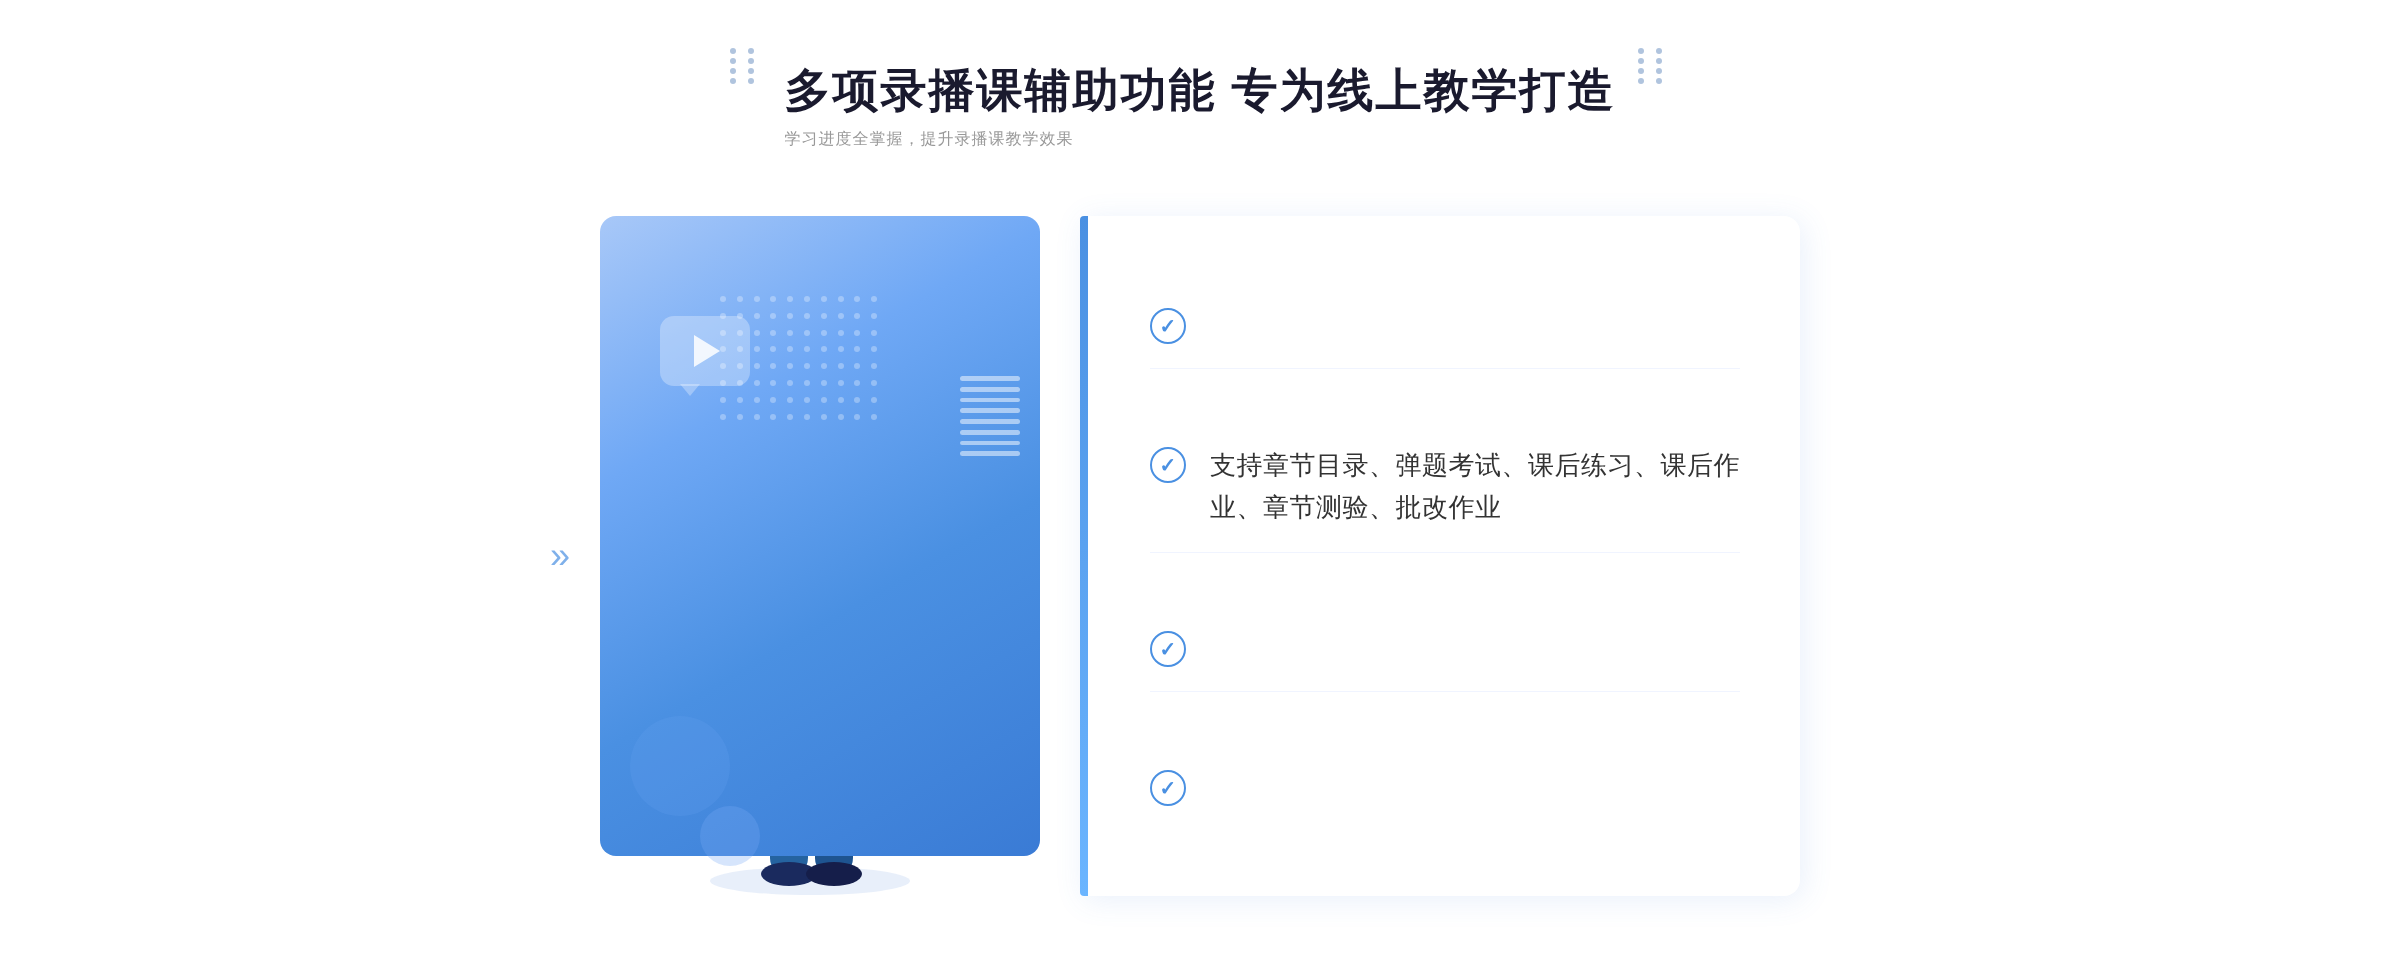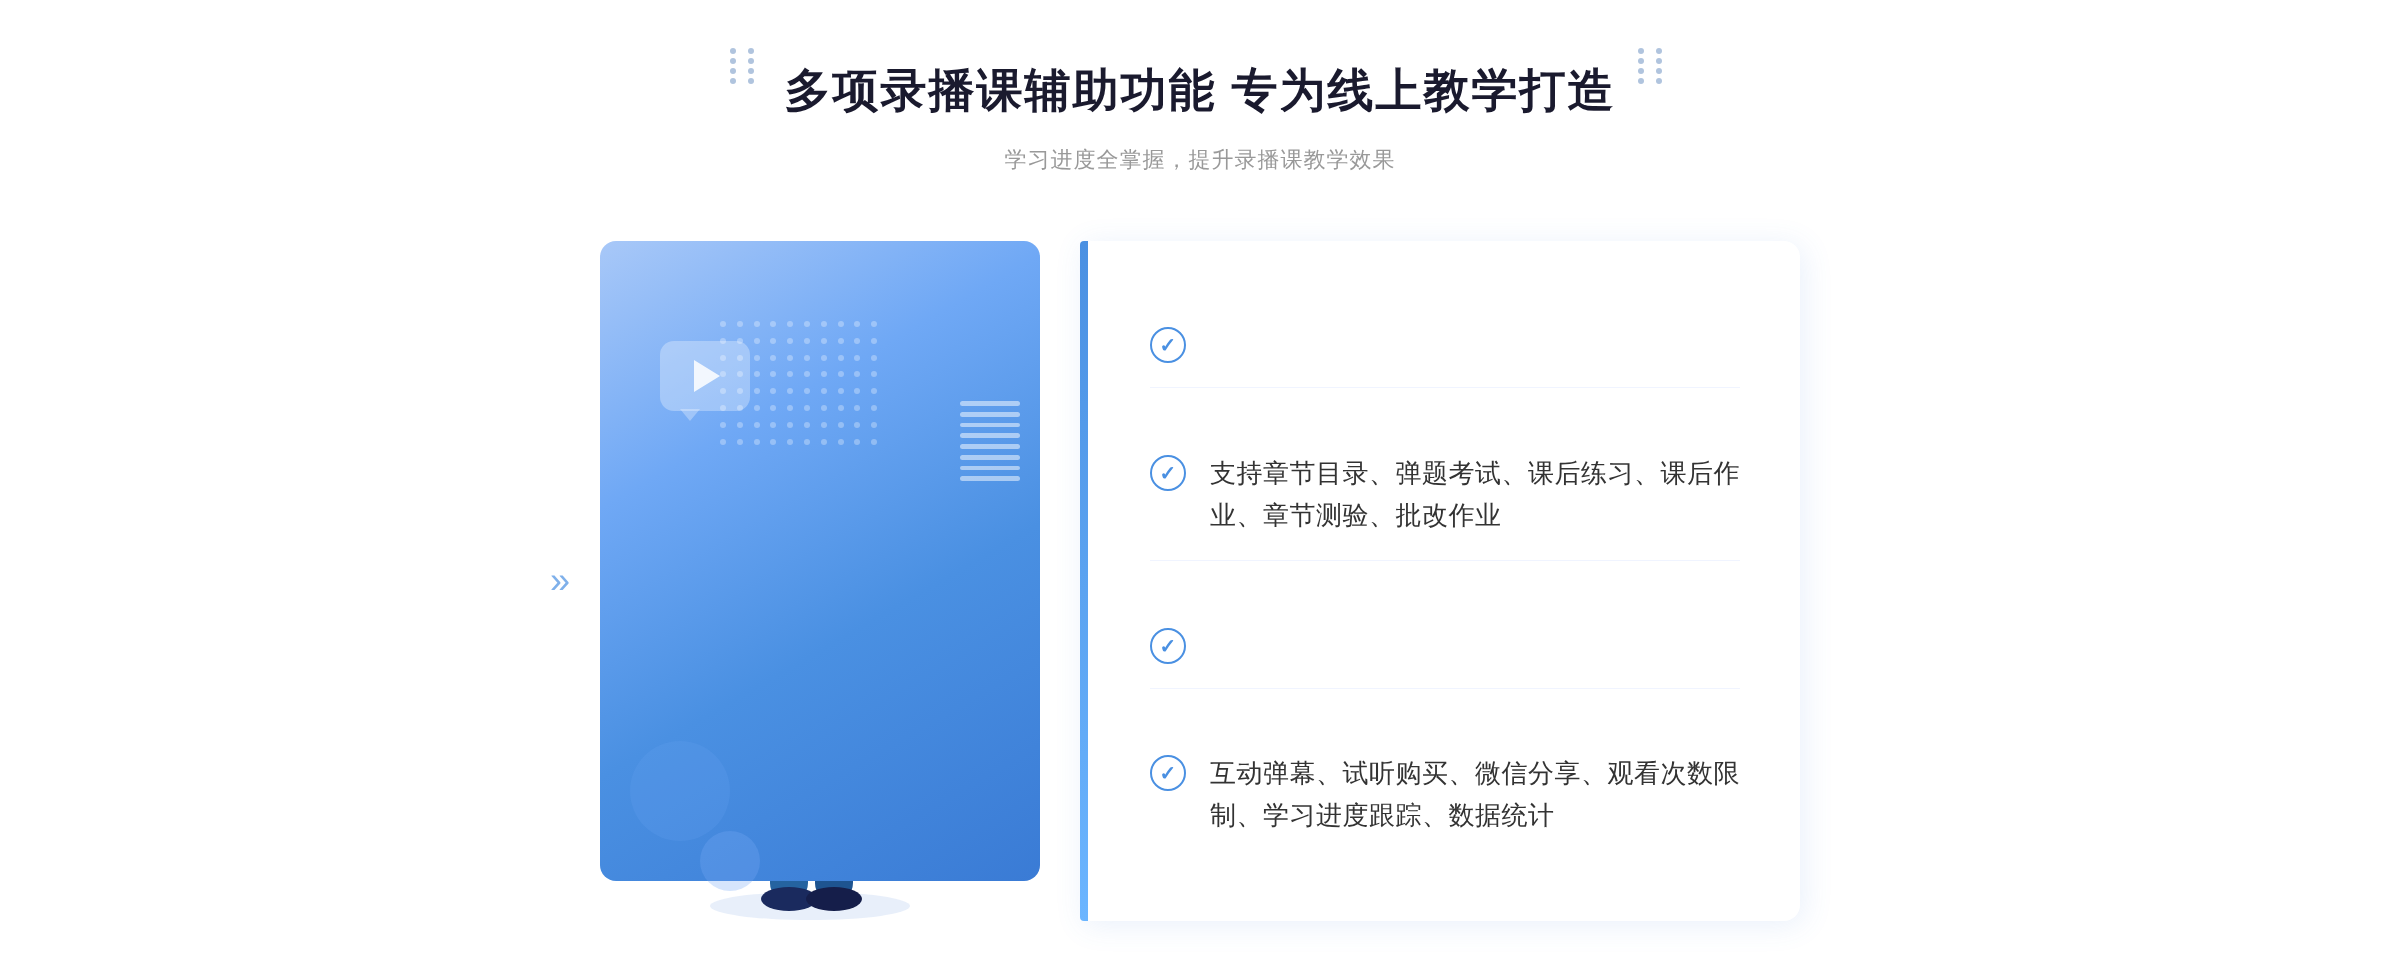--- a/index.html
+++ b/index.html
@@ -43,36 +43,35 @@
     .dots-left { left: calc(50% - 470px); }
     .dots-right { right: calc(50% - 470px); }
     .dot {
       width: 6px;
       height: 6px;
       background: #b0c4de;
       border-radius: 50%;
     }
 
     .header {
-      text-align: center;
       margin-bottom: 16px;
       position: relative;
     }
 
     .main-title {
       font-size: 46px;
       font-weight: 700;
       color: #1a1a2e;
       letter-spacing: 2px;
     }
 
     .sub-title {
-      font-size: 22px;
+      font-size: 16px;
       color: #999;
-      margin-top: 23px;
+      margin-top: 7px;
       letter-spacing: 1px;
     }
 
     .content-area {
       display: flex;
       flex-direction: row;
       align-items: stretch;
       margin-top: 50px;
       width: 1200px;
       min-height: 680px;
@@ -520,18 +519,17 @@
           </div>
         </div>
       </div>
 
       <div class="feature-item">
         <div class="check-icon">
           <div class="check-circle">
             <span class="check-mark">✓</span>
           </div>
         </div>
-        <span class="feature-text">互动弹幕、试听购买、微信分享、观看次数限制、学习进度跟踪、数据统计</span>
       </div>
 
     </div>
   </div>
 </div>
 
 </body></html>

